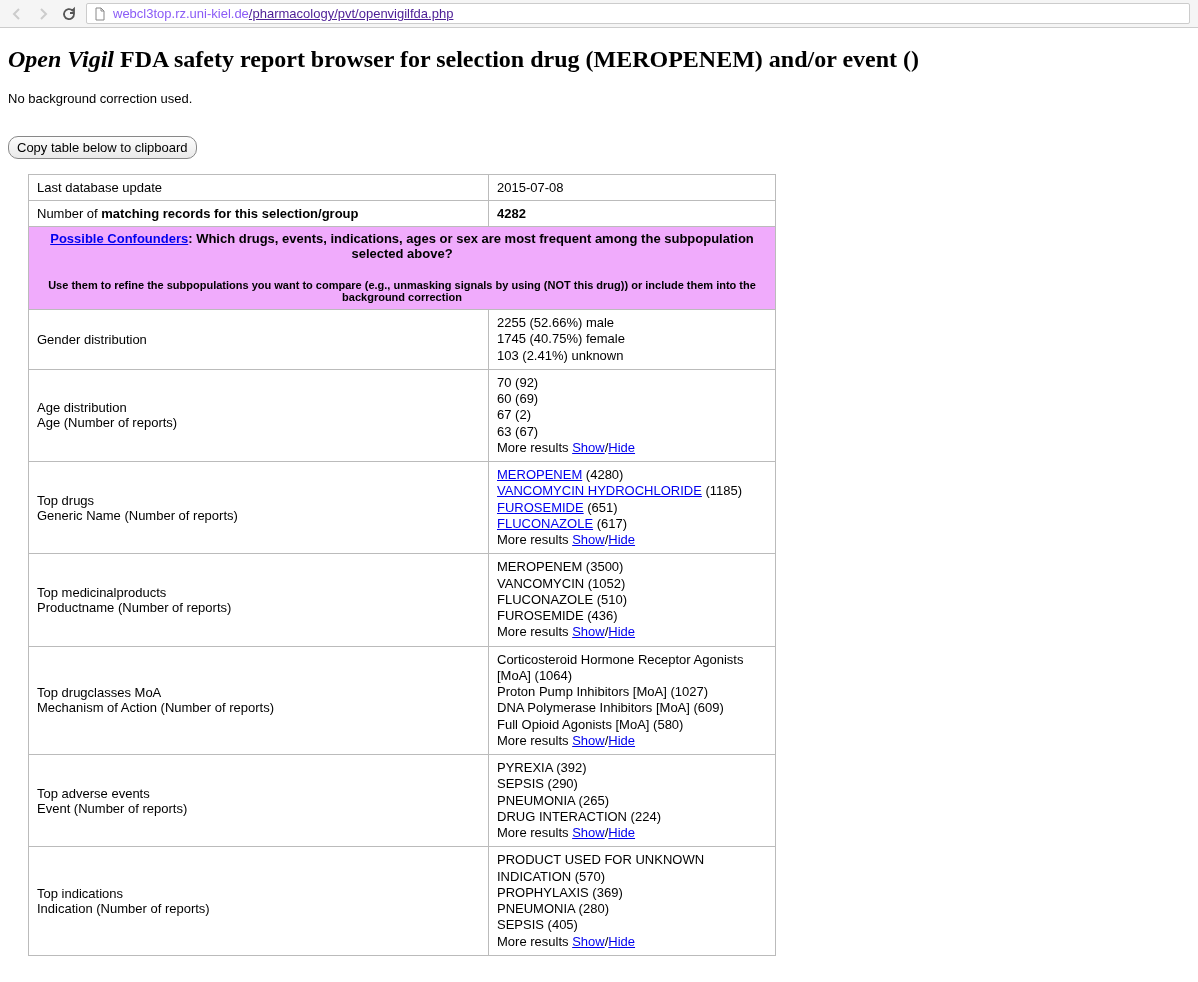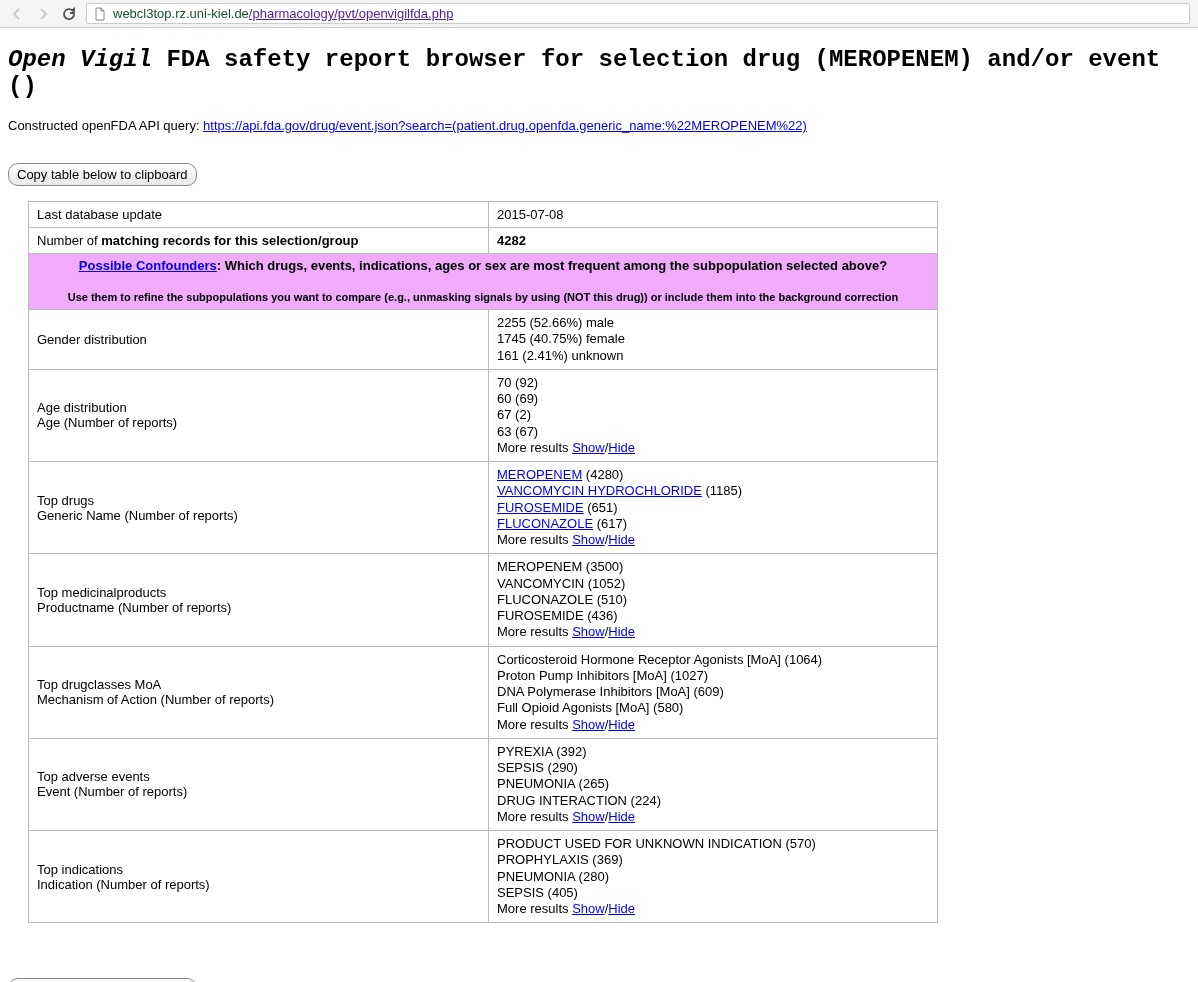--- a/index.html
+++ b/index.html
@@ -5,34 +5,34 @@
     * { box-sizing: border-box; margin: 0; padding: 0; }
     body { font-family: Verdana, Arial, sans-serif; font-size: 13px; color: #000; background: #fff; }
     
     
     .browser-bar { display: flex; align-items: center; padding: 3px 8px; border-bottom: 1px solid #ccc; background: #f5f5f5; gap: 8px; }
     .nav-icon { width: 18px; height: 18px; display: flex; align-items: center; justify-content: center; color: #888; cursor: pointer; }
     .nav-icon.disabled { color: #ccc; }
     .url-bar { flex: 1; display: flex; align-items: center; border: 1px solid #ccc; background: #fff; padding: 2px 6px; gap: 6px; font-size: 13px; border-radius: 2px; }
     .page-icon { width: 14px; height: 14px; display: flex; align-items: center; justify-content: center; color: #666; }
     .url-text { font-family: Arial, sans-serif; }
-    .url-dark { color: #14532d; }
+    .url-dark { color: #8b5cf6; }
     .url-light { color: #4c1d95; text-decoration: underline; }
     
     
     .content { padding: 8px; }
-    h1 { font-family: Liberation Mono, monospace; font-size: 24px; font-weight: bold; margin: 10px 0 18px; }
+    h1 { font-family: Liberation Serif, serif; font-size: 24px; font-weight: bold; margin: 10px 0 18px; }
     h1 .italic { font-style: italic; }
     .meta-line { font-size: 13px; margin: 2px 0; }
     a { color: #0000ee; text-decoration: underline; }
     
     button.copy-btn { font-family: Arial, sans-serif; font-size: 13px; padding: 3px 8px; background: linear-gradient(#fdfdfd,#e9e9e9); border: 1px solid #888; border-radius: 10px; margin: 28px 0 15px; cursor: pointer; }
     
     
-    .data-table { border-collapse: collapse; margin: 0 0 0 20px; width: 910px; font-size: 13px; }
+    .data-table { border-collapse: collapse; margin: 0 0 0 20px; width: 748px; font-size: 13px; }
     .data-table td, .data-table th { border: 1px solid #bbb; padding: 5px 8px; vertical-align: top; text-align: left; }
     .data-table .col1 { width: 460px; }
     .confound-row td { background: #f0abfc; text-align: center; font-size: 13px; padding: 4px 8px 6px; }
     .confound-row .sub { font-size: 11px; font-weight: bold; display: block; margin-top: 18px; }
     .value-cell div { line-height: 1.25; }
     .bold { font-weight: bold; }
   </style>
 </head>
 <body>
 
@@ -59,23 +59,21 @@
           <path d="M7 1v3h3" stroke="#888" fill="none"></path>
         </svg>
       </span>
     <span class="url-text"><span class="url-dark">webcl3top.rz.uni-kiel.de</span><span class="url-light">/pharmacology/pvt/openvigilfda.php</span></span>
   </div>
 </div>
 
 <div class="content">
   <h1><span class="italic">Open Vigil</span><span> FDA safety report browser for selection drug (MEROPENEM) and/or event ()</span></h1>
   
-  <div class="meta-line">
-    <span>Constructed openFDA API query: </span><a href="#">https://api.fda.gov/drug/event.json?search=(patient.drug.openfda.generic_name:%22MEROPENEM%22)</a>
-  </div>
+  <div class="meta-line">No background correction used.</div>
   
   <button class="copy-btn">Copy table below to clipboard</button>
   
   <table class="data-table">
     <tbody>
         <tr>
       <td class="col1">Last database update</td>
       <td>2015-07-08</td>
     </tr>
     <tr>
@@ -86,21 +84,21 @@
       <td colspan="2">
         <span class="bold"><a href="#">Possible Confounders</a><span>: Which drugs, events, indications, ages or sex are most frequent among the subpopulation selected above?</span></span>
         <span class="sub">Use them to refine the subpopulations you want to compare (e.g., unmasking signals by using (NOT this drug)) or include them into the background correction</span>
       </td>
     </tr>
     <tr>
       <td class="col1" style="vertical-align:middle">Gender distribution</td>
       <td class="value-cell">
         <div>2255 (52.66%) male</div>
         <div>1745 (40.75%) female</div>
-        <div>161 (2.41%) unknown</div>
+        <div>103 (2.41%) unknown</div>
       </td>
     </tr>
     <tr>
       <td class="col1" style="vertical-align:middle">
         <div>Age distribution</div>
         <div>Age (Number of reports)</div>
       </td>
       <td class="value-cell">
         <div>70 (92)</div>
         <div>60 (69)</div>

